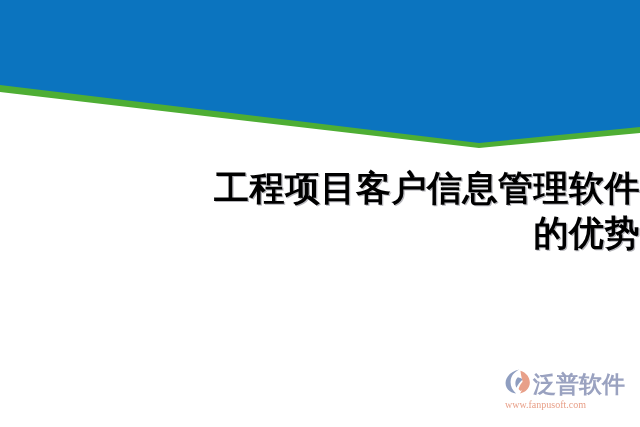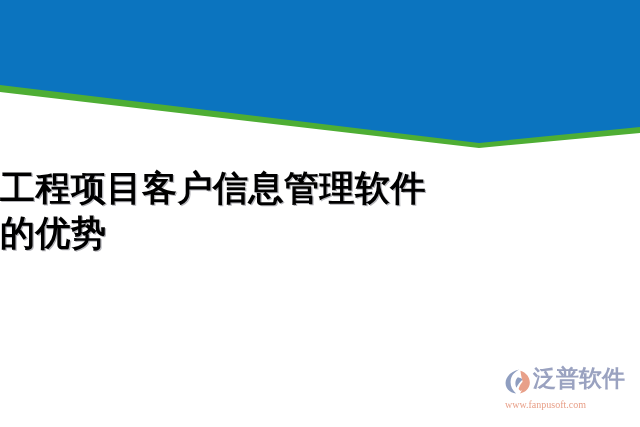--- a/index.html
+++ b/index.html
@@ -30,21 +30,21 @@
     width: 640px;
     height: 160px;
   }
 
   
   #title-block {
     position: absolute;
     left: 0;
     top: 166px;
     width: 640px;
-    text-align: left;
+    text-align: right;
   }
   #title-text {
     display: block;
     margin: 0;
     padding: 0;
     font-family: "DejaVu Sans", "Liberation Sans", sans-serif;
     font-size: 35px;
     font-weight: bold;
     line-height: 45px;
     letter-spacing: 0.5px;
@@ -59,21 +59,21 @@
     left: 503px;
     top: 367px;
     width: 137px;
     height: 56px;
   }
   #wm-row {
     position: absolute;
     left: 0;
     top: 0;
     display: flex;
-    align-items: flex-start;
+    align-items: flex-end;
   }
   #wm-mark {
     width: 29px;
     height: 29px;
     flex: 0 0 auto;
     margin-right: 1px;
   }
   #wm-cn {
     font-family: "DejaVu Sans", "Liberation Sans", sans-serif;
     font-size: 23px;

